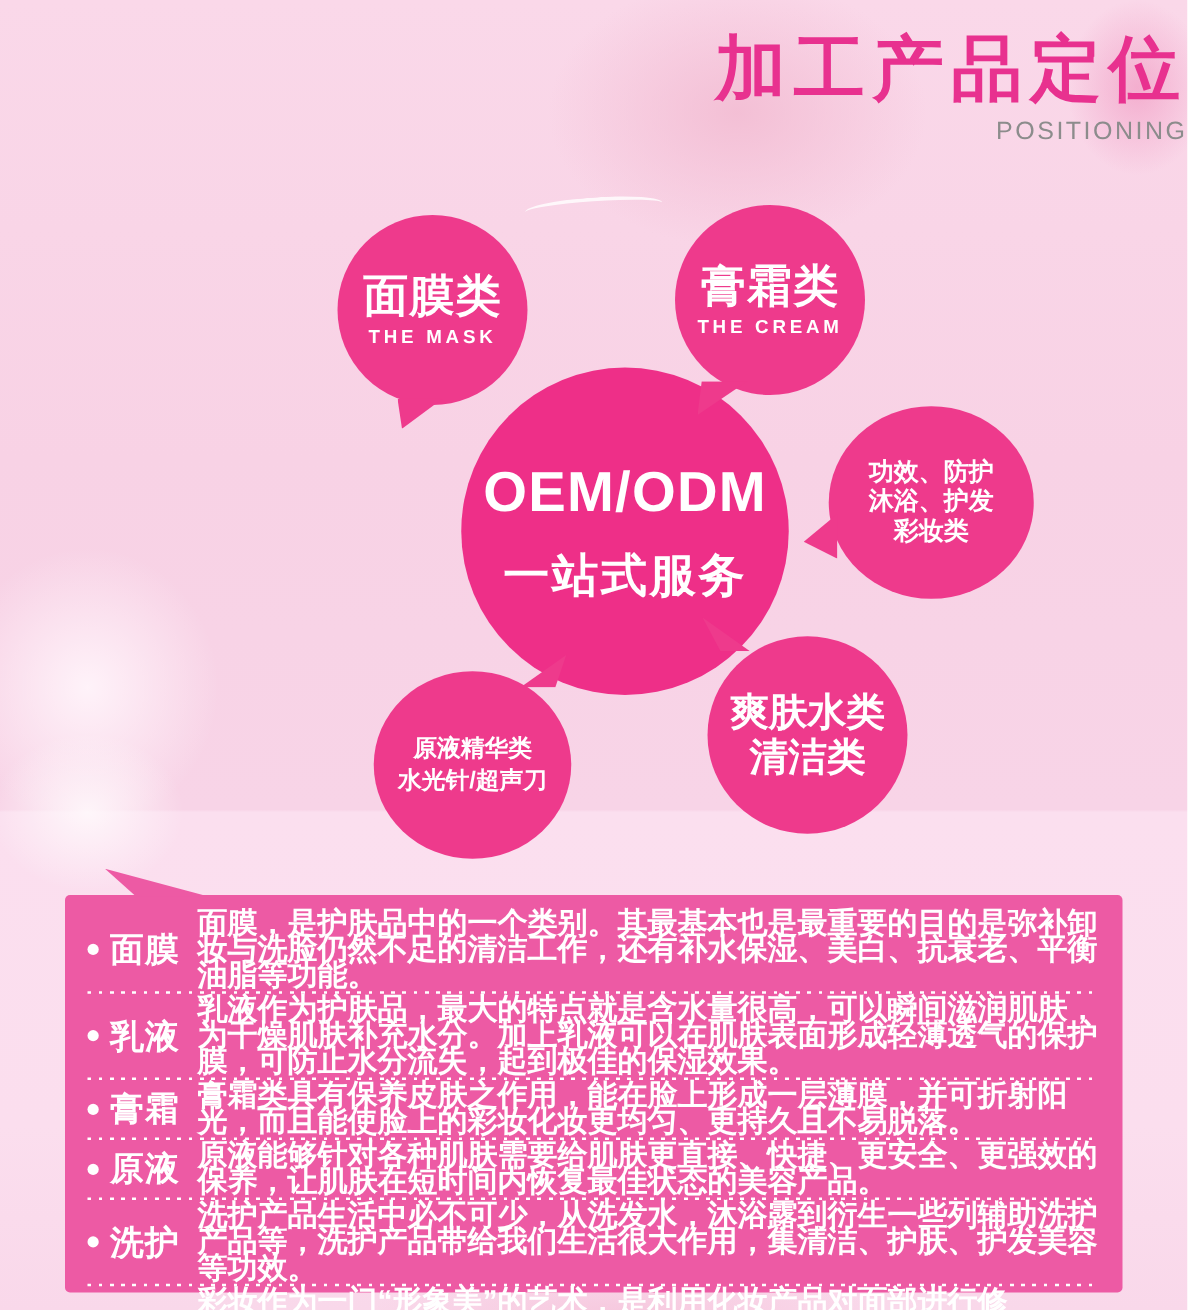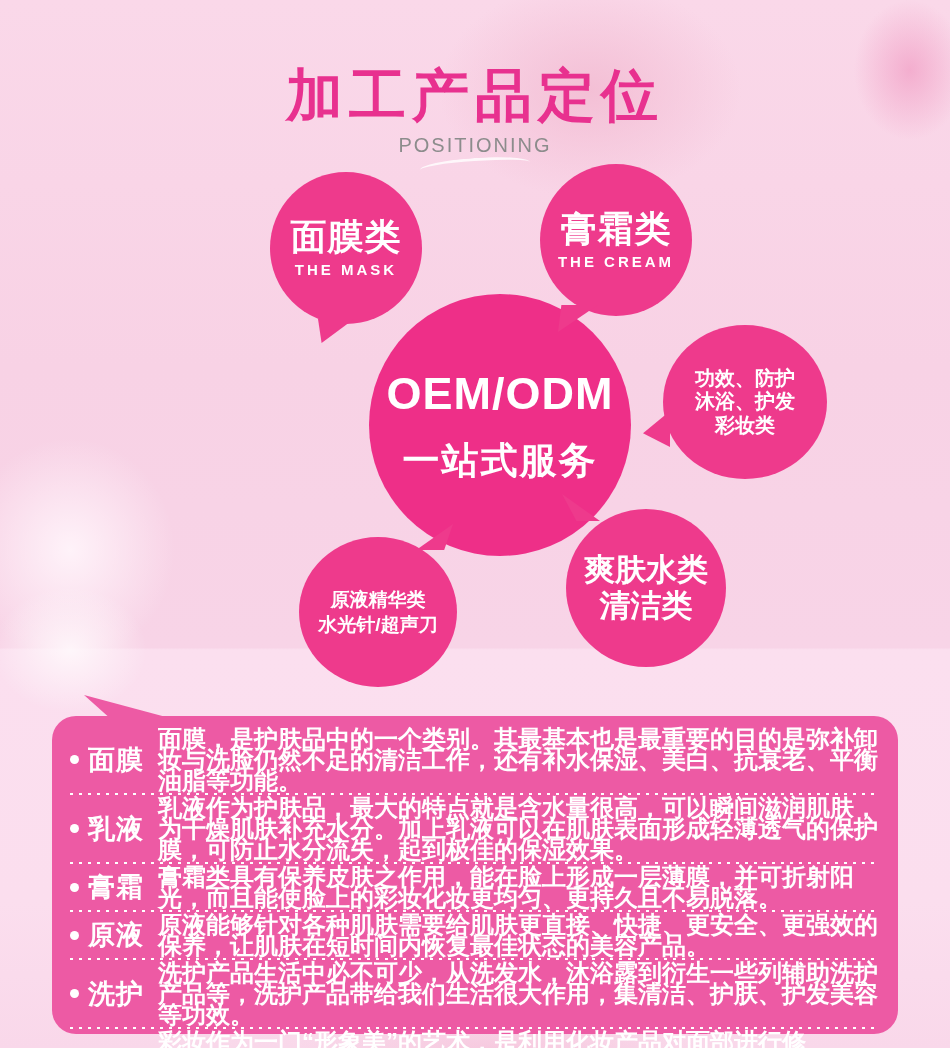--- a/index.html
+++ b/index.html
@@ -17,21 +17,21 @@
   .blob-petal-left{left:-80px;top:390px;width:300px;height:320px;
     background:radial-gradient(closest-side,rgba(255,244,250,.95),rgba(255,244,250,0) 70%);}
   .blob-petal-left2{left:-40px;top:560px;width:220px;height:180px;
     background:radial-gradient(closest-side,rgba(255,250,252,.85),rgba(255,250,252,0) 70%);}
   .blob-bottom{left:230px;top:1005px;width:540px;height:90px;
     background:radial-gradient(closest-side,rgba(246,199,221,.9),rgba(246,199,221,0) 75%);}
   .stem-line{position:absolute;left:420px;top:158px;width:110px;height:14px;
     border-top:3px solid rgba(255,255,255,.8);border-radius:50%/8px;transform:rotate(-4deg);}
 
   
-  .header{position:absolute;top:26px;left:0;right:0;text-align:center;z-index:5;margin-top:40px;}
+  .header{position:absolute;top:26px;left:0;right:0;text-align:right;z-index:5;}
   .title{font-size:57px;font-weight:bold;color:#e8318f;letter-spacing:6px;line-height:1.05;}
   .subtitle{margin-top:8px;color:#8c8c8c;font-size:20px;letter-spacing:2px;line-height:22px;}
 
   
   .bubble{position:absolute;border-radius:50%;background:#ee3a8c;color:#fff;
     display:flex;flex-direction:column;align-items:center;justify-content:center;
     text-align:left;font-weight:bold;z-index:3;}
   .tail{position:absolute;background:#ee3a8c;z-index:2;}
   .b-cjk{font-size:36px;letter-spacing:1px;line-height:1;}
   .b-en{font-size:15px;letter-spacing:3px;margin-top:7px;line-height:1;}
@@ -56,21 +56,21 @@
   .tail-essence{right:4px;top:-13px;width:40px;height:26px;
     clip-path:polygon(100% 0,8% 100%,78% 100%);}
   .essence-l1{font-size:19px;line-height:1;}
   .essence-l2{font-size:19px;margin-top:6px;line-height:1;}
   .bubble-toner{left:566px;top:509px;width:160px;height:158px;font-size:31px;}
   .tail-toner{left:-4px;top:-15px;width:38px;height:27px;
     clip-path:polygon(0 0,38% 100%,100% 100%);}
 
   
   .panel{position:absolute;left:52px;top:716px;width:846px;height:318px;
-    background:#ed5aa4;border-radius:24px;z-index:4;box-sizing:border-box;
+    background:#ed5aa4;border-radius:4px;z-index:4;box-sizing:border-box;
     padding:10px 20px 8px 18px;display:flex;flex-direction:column;justify-content:space-between;color:#fff;}
   .panel-tail{position:absolute;left:32px;top:-21px;width:82px;height:22px;background:#ed5aa4;
     clip-path:polygon(0 0,100% 100%,30% 100%);}
   .row{display:flex;align-items:center;padding:2px 0;}
   .dot{width:9px;height:9px;border-radius:50%;background:#fff;flex:0 0 9px;margin-right:9px;}
   .label{font-size:27px;font-weight:bold;letter-spacing:1px;flex:0 0 62px;white-space:nowrap;}
   .desc{flex:1;font-size:24px;line-height:21px;margin:0 0 0 8px;font-weight:bold;}
   .sep{height:2px;flex:0 0 2px;
     background-image:repeating-linear-gradient(90deg,#ffffff 0 3px,transparent 3px 9px);}
 </style>

